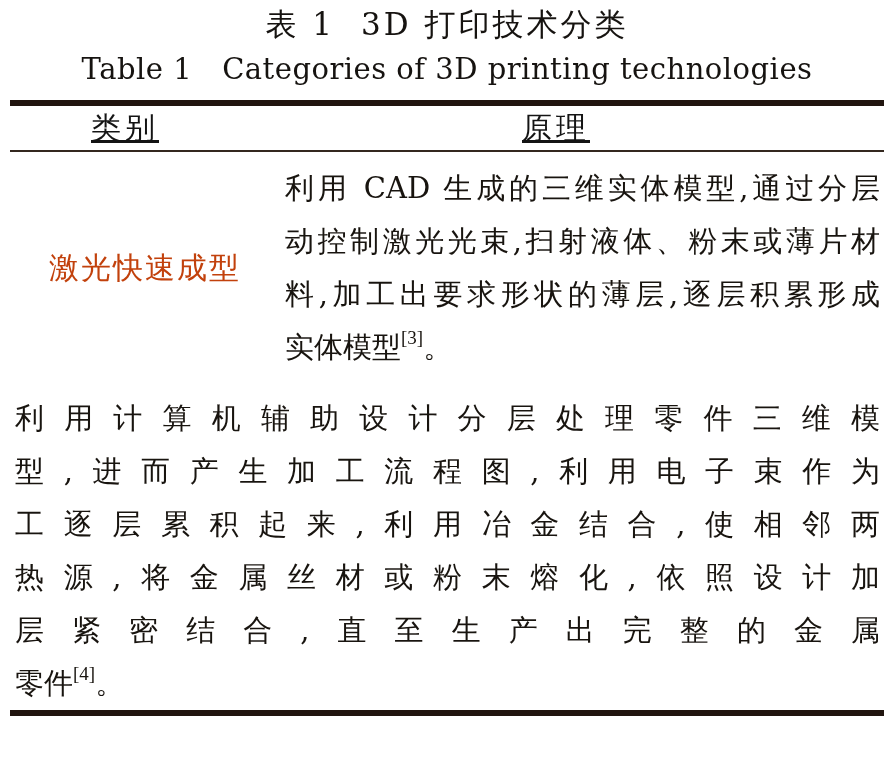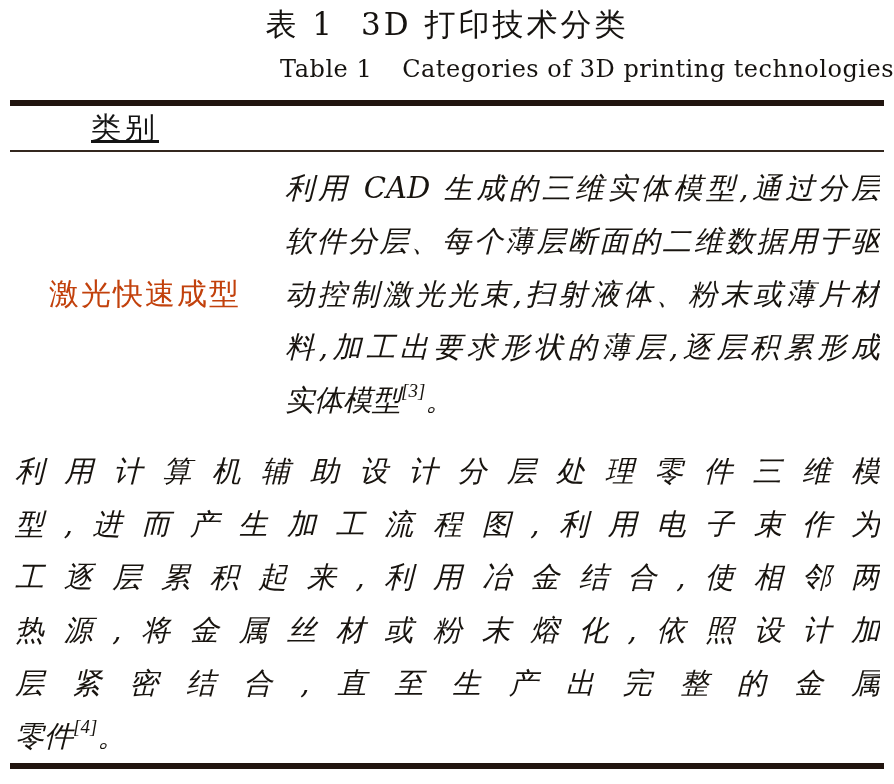--- a/index.html
+++ b/index.html
@@ -25,22 +25,22 @@
     line-height: 44px;
     text-align: center;
     font-size: 31px;
     letter-spacing: 3px;
     color: #161310;
   }
   .cn-title .t-label { margin-right: 26px; }
   .en-title {
     height: 46px;
     line-height: 46px;
-    text-align: right;
-    font-size: 24px;
+    text-align: center;
+    font-size: 29px;
     color: #161310;
     letter-spacing: 0.5px;
   }
   .en-title .t-label { margin-right: 30px; }
   
   .table {
     margin: 8px 10px 0 10px;
     width: 874px;
   }
   .rule-thick {
@@ -84,21 +84,20 @@
     font-size: 30px;
     letter-spacing: 2px;
     color: #c2410c;
   }
   .principle-cell {
     flex: 1;
     padding-left: 5px;
     padding-right: 4px;
     font-size: 29px;
     color: #18140f;
-    font-style: italic;
   }
   .p-line {
     line-height: 53px;
     height: 53px;
     text-align: justify;
     text-align-last: justify;
     text-justify: inter-character;
     white-space: nowrap;
     overflow: hidden;
   }
@@ -126,29 +125,29 @@
   <div class="en-title">
     <span class="t-label">Table 1</span><span>Categories of 3D printing technologies</span>
   </div>
 
   <div class="table">
 
     <div class="rule-thick"></div>
 
     <div class="header-row">
       <div class="header-cell-left">类别</div>
+      <div class="header-cell-right">原理</div>
     </div>
 
     <div class="rule-thin"></div>
 
     <div class="body-row row1">
       <div class="cat-cell">激光快速成型</div>
       <div class="principle-cell">
         <div class="p-line">利用 CAD 生成的三维实体模型,通过分层</div>
-        <div class="p-line">软件分层、每个薄层断面的二维数据用于驱</div>
         <div class="p-line">动控制激光光束,扫射液体、粉末或薄片材</div>
         <div class="p-line">料,加工出要求形状的薄层,逐层积累形成</div>
         <div class="p-line last">
           <span>实体模型</span><sup>[3]</sup><span>。</span>
         </div>
       </div>
     </div>
 
     <div class="body-row row2">
       <div class="principle-cell">

